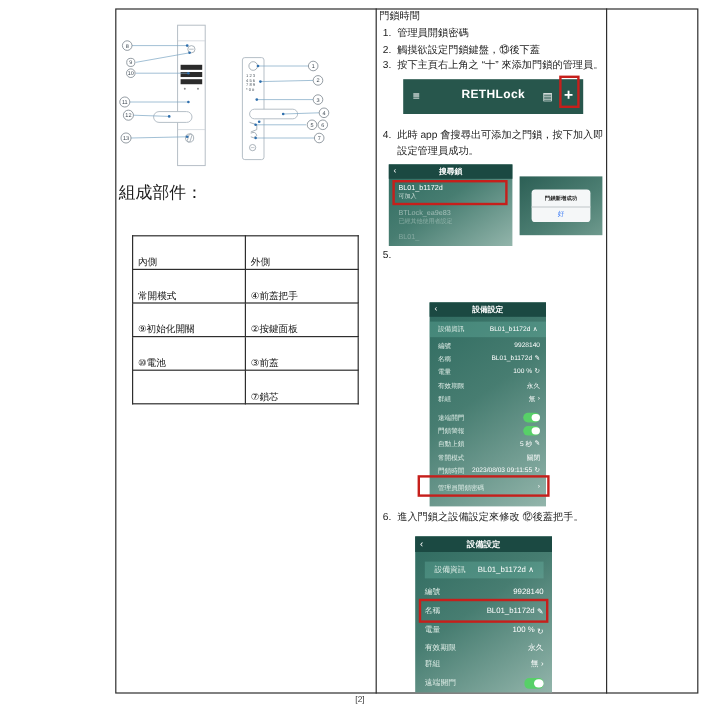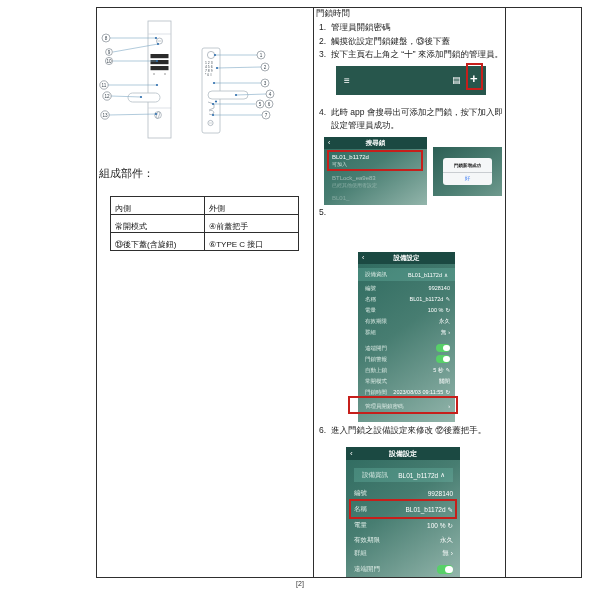--- a/index.html
+++ b/index.html
@@ -8,23 +8,23 @@
   #canvas{position:relative;width:600px;height:600px;overflow:hidden;background:#fff}
   .abs{position:absolute}
 
   
   .frame{left:96px;top:7px;width:486px;height:571px;border:1px solid #2e2e2e}
   .vdiv1{left:313px;top:7px;height:571px;border-left:1px solid #2e2e2e}
   .vdiv2{left:505px;top:7px;height:571px;border-left:1px solid #2e2e2e}
   .footer{left:0;top:580px;width:600px;text-align:center;font-size:7px;color:#333}
 
   
-  .sec-label{left:99px;top:166px;font-size:11px}
+  .sec-label{left:99px;top:152px;font-size:14px}
   table.parts{position:absolute;left:110px;top:196px;border-collapse:collapse;font-size:8px;color:#111}
-  table.parts td{border:1px solid #2e2e2e;width:94px;height:17px;padding:6px 2px 0 4px;vertical-align:middle;white-space:nowrap}
+  table.parts td{border:1px solid #2e2e2e;width:94px;height:17px;padding:16px 2px 0 4px;vertical-align:middle;white-space:nowrap}
 
   
   .rtitle{left:316px;top:8px;font-size:8.5px}
   .step{position:absolute;left:319px;display:flex;font-size:8.5px;line-height:13px}
   .step .n{flex:0 0 12px}
   .step .t{width:172px}
   .step .note{margin-top:0}
 
   
   .shot{position:absolute}
@@ -203,22 +203,30 @@
     <tbody>
         <tr>
       <td>內側</td>
       <td>外側</td>
     </tr>
     <tr>
           <td>常開模式</td>
           <td>④前蓋把手</td>
         </tr>
     <tr>
-          <td>⑬後下蓋(含旋鈕)</td>
-          <td>⑥TYPE C 接口</td>
+          <td>⑨初始化開關</td>
+          <td>②按鍵面板</td>
+        </tr>
+    <tr>
+          <td>⑩電池</td>
+          <td>③前蓋</td>
+        </tr>
+    <tr>
+          <td></td>
+          <td>⑦鎖芯</td>
         </tr>
   </tbody>
     </table>
 
   <div class="abs rtitle">門鎖時間</div>
 
   <div class="step" style="top:21px">
     <span class="n">1.</span>
     <div class="t">管理員開鎖密碼</div>
   </div>
@@ -226,20 +234,21 @@
     <span class="n">2.</span>
     <div class="t">觸摸欲設定門鎖鍵盤，⑬後下蓋</div>
   </div>
   <div class="step" style="top:48px">
     <span class="n">3.</span>
     <div class="t" style="width:178px;white-space:nowrap">按下主頁右上角之 “十” 來添加門鎖的管理員。</div>
   </div>
 
   <div class="shot homebar">
     <span class="menu">≡</span>
+    <span class="htitle">RETHLock</span>
     <span class="hlist">▤</span>
     <span class="hplus">+</span>
     <div class="redbox" style="left:130px;top:-3px;width:17px;height:27px"></div>
   </div>
 
   <div class="step" style="top:106px">
     <span class="n">4.</span>
     <div class="t">此時 app 會搜尋出可添加之門鎖，按下加入即設定管理員成功。</div>
   </div>
 

